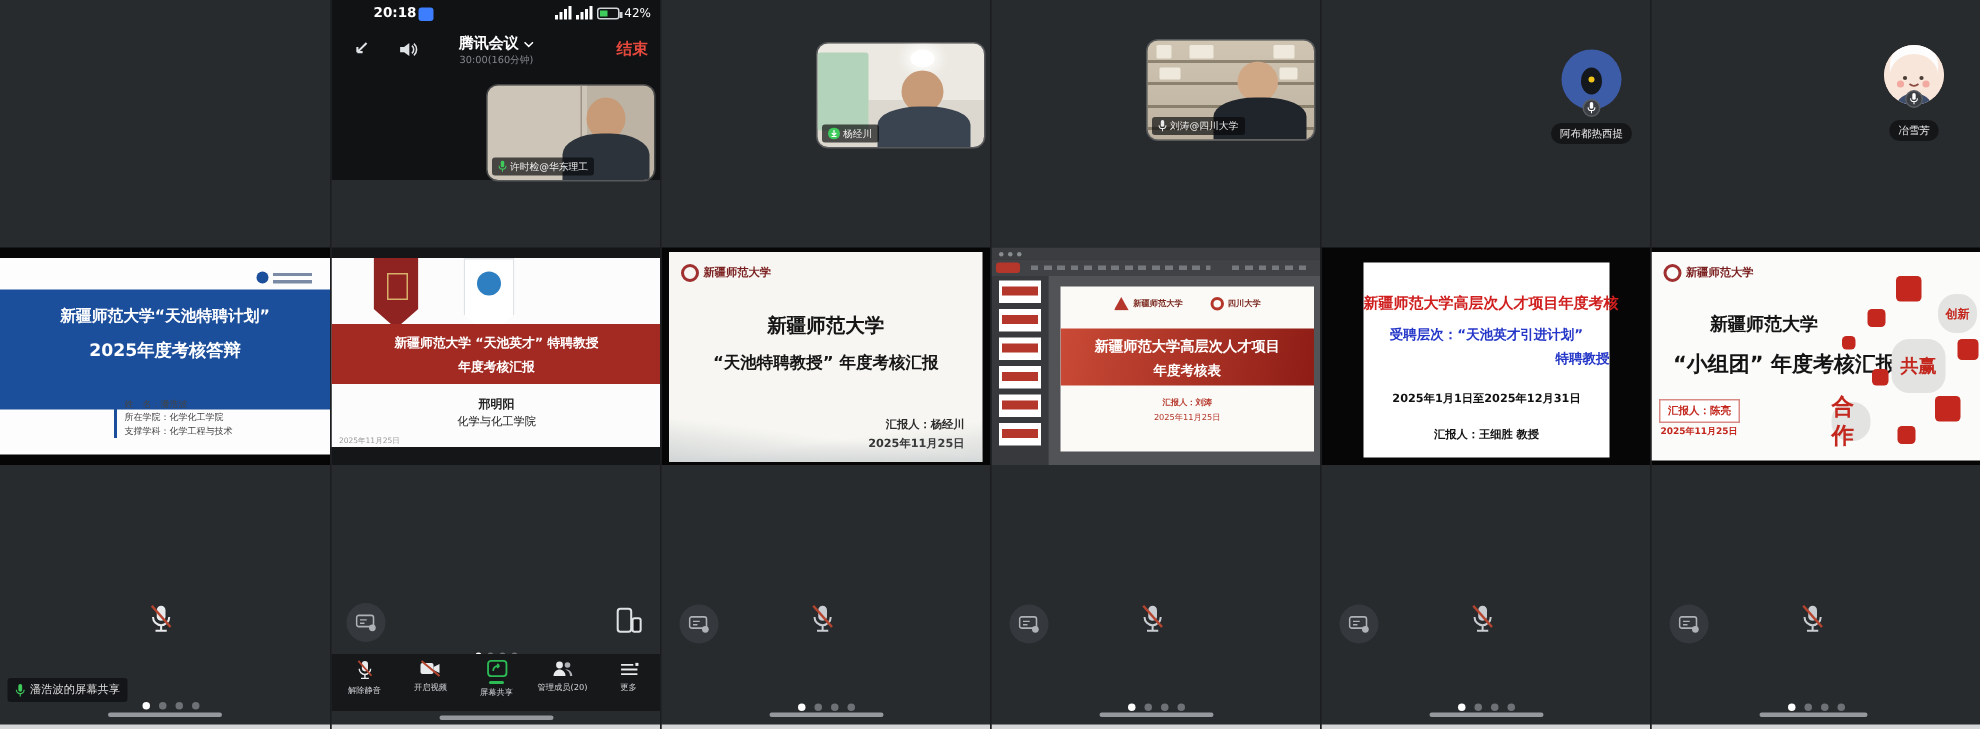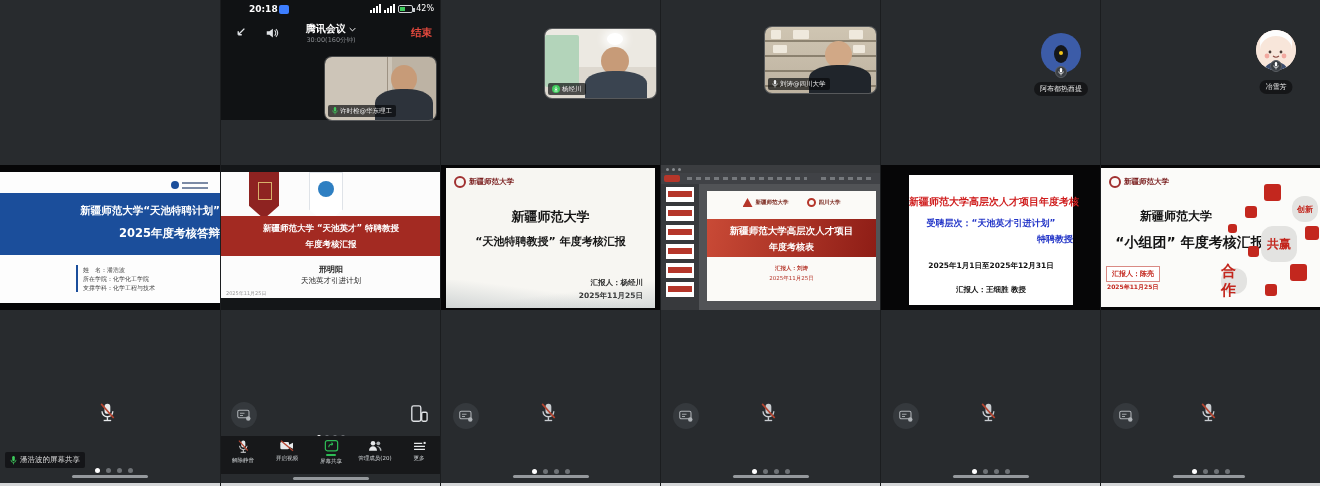--- a/index.html
+++ b/index.html
@@ -16,21 +16,21 @@
 .chatbtn{position:absolute;left:12px;top:403px;width:26px;height:26px;border-radius:50%;background:#35393d;display:flex;align-items:center;justify-content:center}
 .cam{position:absolute;border-radius:7px;overflow:hidden;box-shadow:0 0 0 1px rgba(255,255,255,.22)}
 .head{position:absolute;border-radius:50%;background:#c59a7c}
 .torso{position:absolute;border-radius:45% 45% 0 0;background:#232b35}
 .pill{position:absolute;left:3px;bottom:3px;display:flex;align-items:center;gap:2px;background:rgba(8,9,10,.68);color:#eee;font-size:6.5px;line-height:1;padding:2px 4px;border-radius:2px;white-space:nowrap}
 .share{position:absolute;left:0;top:165px;width:220px;height:145px;background:#060607}
 .avatar-name{position:absolute;transform:translateX(-50%);background:rgba(8,9,10,.6);color:#e8e8e8;font-size:7px;padding:2px 6px;border-radius:7px;white-space:nowrap}
 .micbadge{position:absolute;width:12px;height:12px;border-radius:50%;background:#3b3f44;border:1px solid #5a5e63;display:flex;align-items:center;justify-content:center}
 
 .s1-white{position:absolute;left:0;top:7px;width:220px;height:131px;background:#fdfdfd}
-.s1-band{position:absolute;left:0;top:21px;width:220px;height:62px;background:#1b4e9b;color:#fff;text-align:right}
+.s1-band{position:absolute;left:0;top:21px;width:220px;height:80px;background:#1b4e9b;color:#fff;text-align:center}
 .s1-t1{font-size:10.5px;font-weight:bold;padding-top:11px}
 .s1-t2{font-size:11.5px;font-weight:bold;margin-top:8px}
 .s1-info{position:absolute;left:76px;top:93px;border-left:2px solid #1b4e9b;padding-left:5px;color:#444;font-size:6px;line-height:9px;white-space:nowrap}
 .s1-logo{position:absolute;right:12px;top:9px;display:flex;align-items:center;gap:3px}
 .s1-logo .dot{width:8px;height:8px;border-radius:50%;background:#1b4e9b}
 .s1-logo .lines{width:26px;height:7px;background:repeating-linear-gradient(180deg,#7b8aa5 0 2px,transparent 2px 5px)}
 
 .c2-top{position:absolute;left:0;top:0;width:220px;height:120px;background:#101214}
 .c2-time{position:absolute;left:28px;top:4px;color:#fff;font-size:9px;font-weight:bold}
 .c2-blueic{position:absolute;left:58px;top:5px;width:10px;height:9px;border-radius:2px;background:#3d7eff}
@@ -211,21 +211,21 @@
     </div>
     <div class="share" style="background:#141618">
       <div class="c2-share-white">
         <div class="pennant pn-red"></div>
         <div class="pennant pn-blue"></div>
         <div class="s2-band">
           <div class="s2-t1">新疆师范大学 “天池英才” 特聘教授</div>
           <div class="s2-t2">年度考核汇报</div>
         </div>
         <div class="s2-name">邢明阳</div>
-        <div class="s2-dept">天池英才引进计划</div>
+        <div class="s2-dept">化学与化工学院</div>
         <div class="s2-date">2025年11月25日</div>
       </div>
     </div>
     <div class="chatbtn" style="left:10px;top:402px">
       <svg width="15" height="13" viewBox="0 0 20 16">
           <rect x="1" y="1" width="15" height="10" rx="2" stroke="#aeb2b6" stroke-width="1.4" fill="none"></rect>
           <path d="M4 5h6M4 8h4" stroke="#aeb2b6" stroke-width="1.2"></path>
           <circle cx="15" cy="12" r="3" fill="#aeb2b6"></circle>
         </svg>
     </div>

